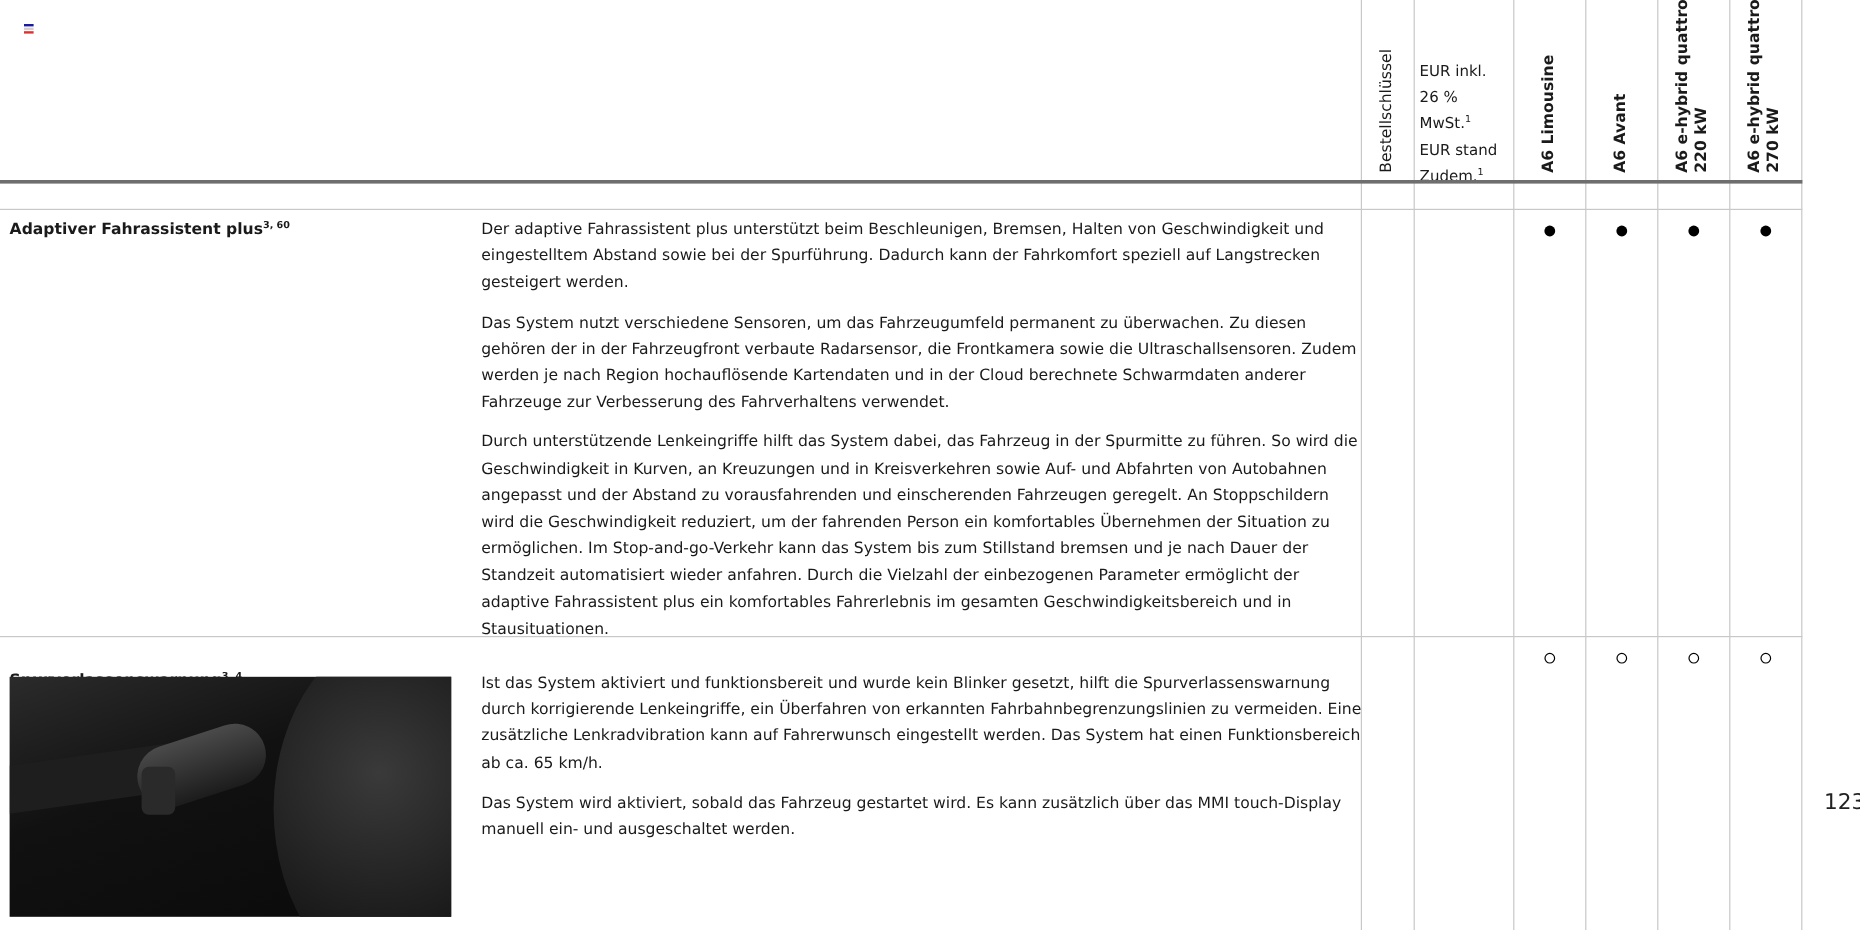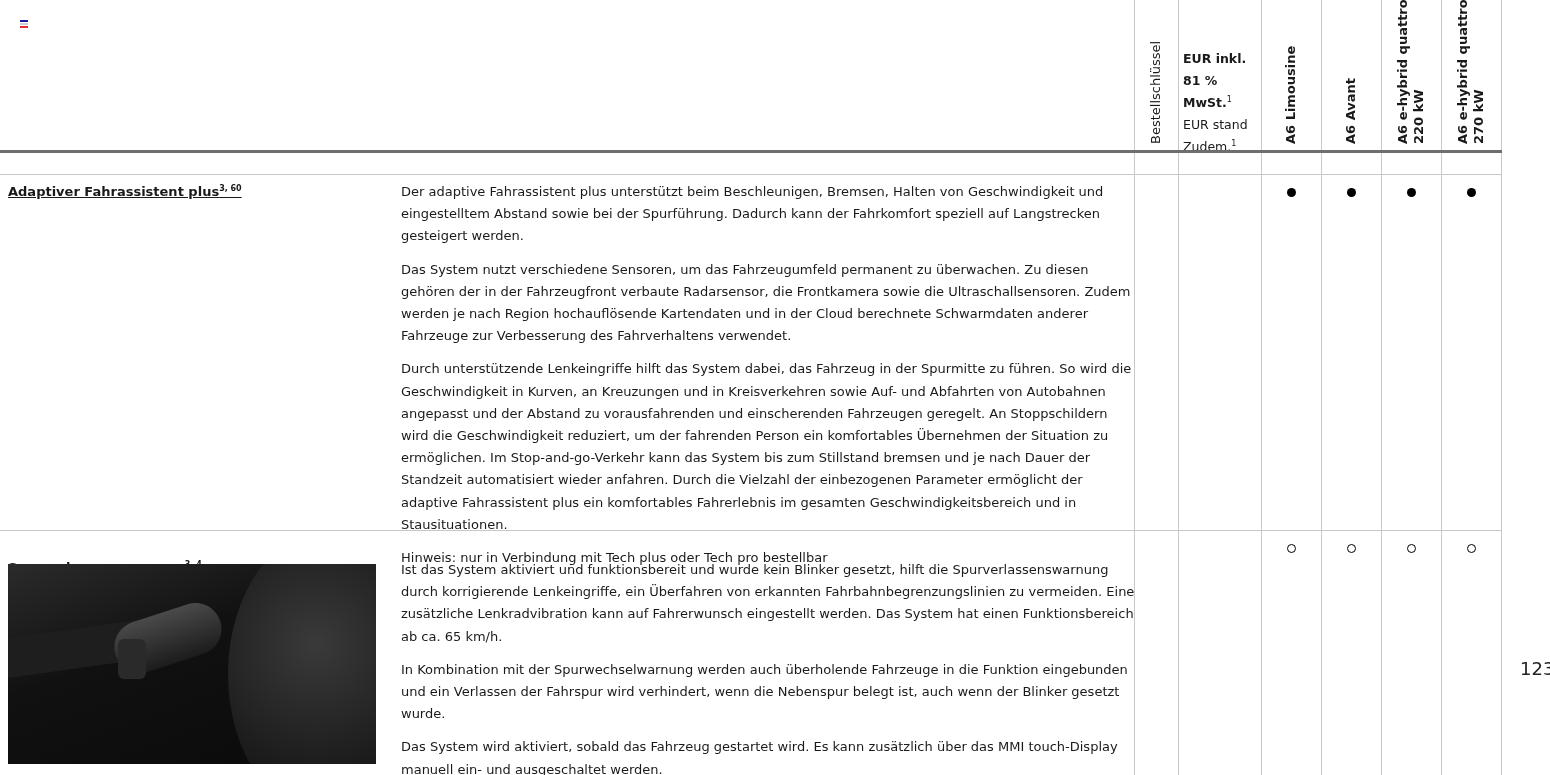--- a/index.html
+++ b/index.html
@@ -5,23 +5,23 @@
   html,body{margin:0;padding:0;background:#fff;}
   body{width:1550px;height:775px;position:relative;overflow:hidden;font-family:"DejaVu Sans","Liberation Sans",sans-serif;color:#1a1a1a;}
   .flag{position:absolute;left:20px;top:20px;width:8px;height:7px;}
   .flag span{display:block;height:2px;margin-bottom:1px;}
   .vline{position:absolute;top:0;width:1px;background:#c8c8c8;}
   .hdr-rule{position:absolute;left:0;top:150px;width:1502px;height:3px;background:#6e6e6e;}
   .row-line{position:absolute;left:0;width:1502px;height:1px;background:#c8c8c8;}
   .vtext{position:absolute;bottom:8px;transform-origin:left bottom;transform:rotate(-90deg);white-space:nowrap;font-size:13px;line-height:16px;}
   .vtext.bold{font-weight:bold;}
   .price-hdr{position:absolute;left:1183px;top:48px;width:78px;font-size:12.5px;line-height:22px;}
-  .price-hdr b{font-weight:bold;margin-top:30px;}
+  .price-hdr b{font-weight:normal;margin-top:30px;}
   .sup{font-size:8px;vertical-align:super;line-height:0;}
-  .feat-title{position:absolute;left:8px;font-size:13px;font-weight:bold;text-decoration:underline;}
+  .feat-title{position:absolute;left:8px;font-size:13px;font-weight:bold;}
   .feat-title .sup{font-weight:bold;}
   .desc{position:absolute;left:401px;width:738px;font-size:13px;line-height:22.2px;}
   .desc p{margin:0 0 11px 0;}
   .dot{position:absolute;width:9px;height:9px;border-radius:50%;}
   .dot.filled{background:#000;}
   .dot.open{border:1.3px solid #000;width:7px;height:7px;}
   .photo{position:absolute;left:8px;top:564px;width:368px;height:200px;background:linear-gradient(160deg,#2b2b2b 0%,#111 40%,#0a0a0a 100%);overflow:hidden;}
   .photo .wheel{position:absolute;left:220px;top:-40px;width:220px;height:300px;border-radius:50%;background:radial-gradient(circle at 40% 40%,#3a3a3a,#141414 70%);}
   .photo .dash{position:absolute;left:0;top:60px;width:200px;height:40px;background:#1e1e1e;transform:skewY(-8deg);}
   .photo .stalk{position:absolute;left:105px;top:48px;width:110px;height:52px;border-radius:26px;background:linear-gradient(180deg,#4a4a4a,#1c1c1c);transform:rotate(-18deg);}
@@ -43,21 +43,21 @@
 <div class="vline" style="left:1321px;height:775px"></div>
 <div class="vline" style="left:1381px;height:775px"></div>
 <div class="vline" style="left:1441px;height:775px"></div>
 <div class="vline" style="left:1501px;height:775px"></div>
 
 <div>
   <div class="vtext" style="left:1164px;top:128px;bottom:auto;">Bestellschlüssel</div>
 
   <div class="price-hdr">
     <div><b>EUR inkl.</b></div>
-    <div><b>81 % MwSt.</b><span class="sup">1</span></div>
+    <div><b>26 % MwSt.</b><span class="sup">1</span></div>
     <div>EUR stand</div>
     <div><span>Zudem.</span><span class="sup">1</span></div>
   </div>
 
   <div class="vtext bold" style="left:1299px;top:128px;bottom:auto;">A6 Limousine</div>
   <div class="vtext bold" style="left:1359px;top:128px;bottom:auto;">A6 Avant</div>
   <div class="vtext bold" style="left:1411px;top:128px;bottom:auto;">A6 e-hybrid quattro</div>
   <div class="vtext bold" style="left:1427px;top:128px;bottom:auto;">220 kW</div>
   <div class="vtext bold" style="left:1471px;top:128px;bottom:auto;">A6 e-hybrid quattro</div>
   <div class="vtext bold" style="left:1487px;top:128px;bottom:auto;">270 kW</div>
@@ -67,21 +67,20 @@
 <div class="row-line" style="top:174px"></div>
 
 <div>
   <div class="feat-title" style="top:184px;">
     <span>Adaptiver Fahrassistent plus</span><span class="sup">3, 60</span>
   </div>
   <div class="desc" style="top:181px;">
     <p>Der adaptive Fahrassistent plus unterstützt beim Beschleunigen, Bremsen, Halten von Geschwindigkeit und eingestelltem Abstand sowie bei der Spurführung. Dadurch kann der Fahrkomfort speziell auf Langstrecken gesteigert werden.</p>
     <p>Das System nutzt verschiedene Sensoren, um das Fahrzeugumfeld permanent zu überwachen. Zu diesen gehören der in der Fahrzeugfront verbaute Radarsensor, die Frontkamera sowie die Ultraschallsensoren. Zudem werden je nach Region hoch­auflösende Kartendaten und in der Cloud berechnete Schwarmdaten anderer Fahrzeuge zur Verbesserung des Fahrverhal­tens verwendet.</p>
     <p>Durch unterstützende Lenkeingriffe hilft das System dabei, das Fahrzeug in der Spurmitte zu führen. So wird die Geschwin­digkeit in Kurven, an Kreuzungen und in Kreisverkehren sowie Auf- und Abfahrten von Autobahnen angepasst und der Ab­stand zu vorausfahrenden und einscherenden Fahrzeugen geregelt. An Stoppschildern wird die Geschwindigkeit reduziert, um der fahrenden Person ein komfortables Übernehmen der Situation zu ermöglichen. Im Stop-and-go-Verkehr kann das System bis zum Stillstand bremsen und je nach Dauer der Standzeit automatisiert wieder anfahren. Durch die Vielzahl der einbezogenen Parameter ermöglicht der adaptive Fahrassistent plus ein komfortables Fahrerlebnis im gesamten Geschwin­digkeitsbereich und in Stausituationen.</p>
-    <p>Hinweis: nur in Verbindung mit Tech plus oder Tech pro bestellbar</p>
   </div>
   <div class="dot filled" style="left:1287px;top:188px;"></div>
   <div class="dot filled" style="left:1347px;top:188px;"></div>
   <div class="dot filled" style="left:1407px;top:188px;"></div>
   <div class="dot filled" style="left:1467px;top:188px;"></div>
 </div>
 
 <div class="row-line" style="top:530px"></div>
 
 <div>
@@ -89,21 +88,20 @@
     <span>Spurverlassenswarnung</span><span class="sup">3, 4</span>
   </div>
   <div class="photo">
     <div class="dash"></div>
     <div class="wheel"></div>
     <div class="stalk"></div>
     <div class="stalk-end"></div>
   </div>
   <div class="desc" style="top:559px;">
     <p>Ist das System aktiviert und funktionsbereit und wurde kein Blinker gesetzt, hilft die Spurverlassenswarnung durch korri­gierende Lenkeingriffe, ein Überfahren von erkannten Fahrbahnbegrenzungslinien zu vermeiden. Eine zusätzliche Lenkrad­vibration kann auf Fahrerwunsch eingestellt werden. Das System hat einen Funktionsbereich ab ca. 65 km/h.</p>
-    <p>In Kombination mit der Spurwechselwarnung werden auch überholende Fahrzeuge in die Funktion eingebunden und ein Verlassen der Fahrspur wird verhindert, wenn die Nebenspur belegt ist, auch wenn der Blinker gesetzt wurde.</p>
     <p>Das System wird aktiviert, sobald das Fahrzeug gestartet wird. Es kann zusätzlich über das MMI touch-Display manuell ein- und ausgeschaltet werden.</p>
   </div>
   <div class="dot open" style="left:1287px;top:544px;"></div>
   <div class="dot open" style="left:1347px;top:544px;"></div>
   <div class="dot open" style="left:1407px;top:544px;"></div>
   <div class="dot open" style="left:1467px;top:544px;"></div>
 </div>
 
 <div class="page-num">123</div>
 

